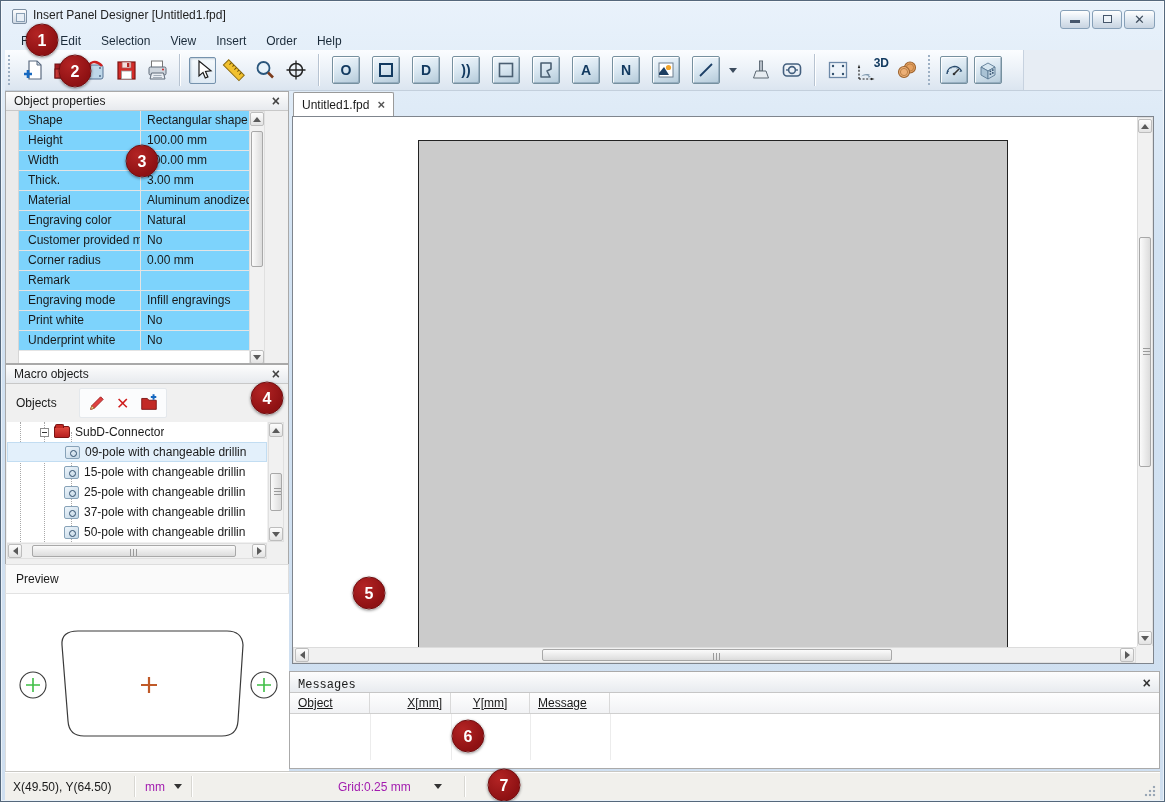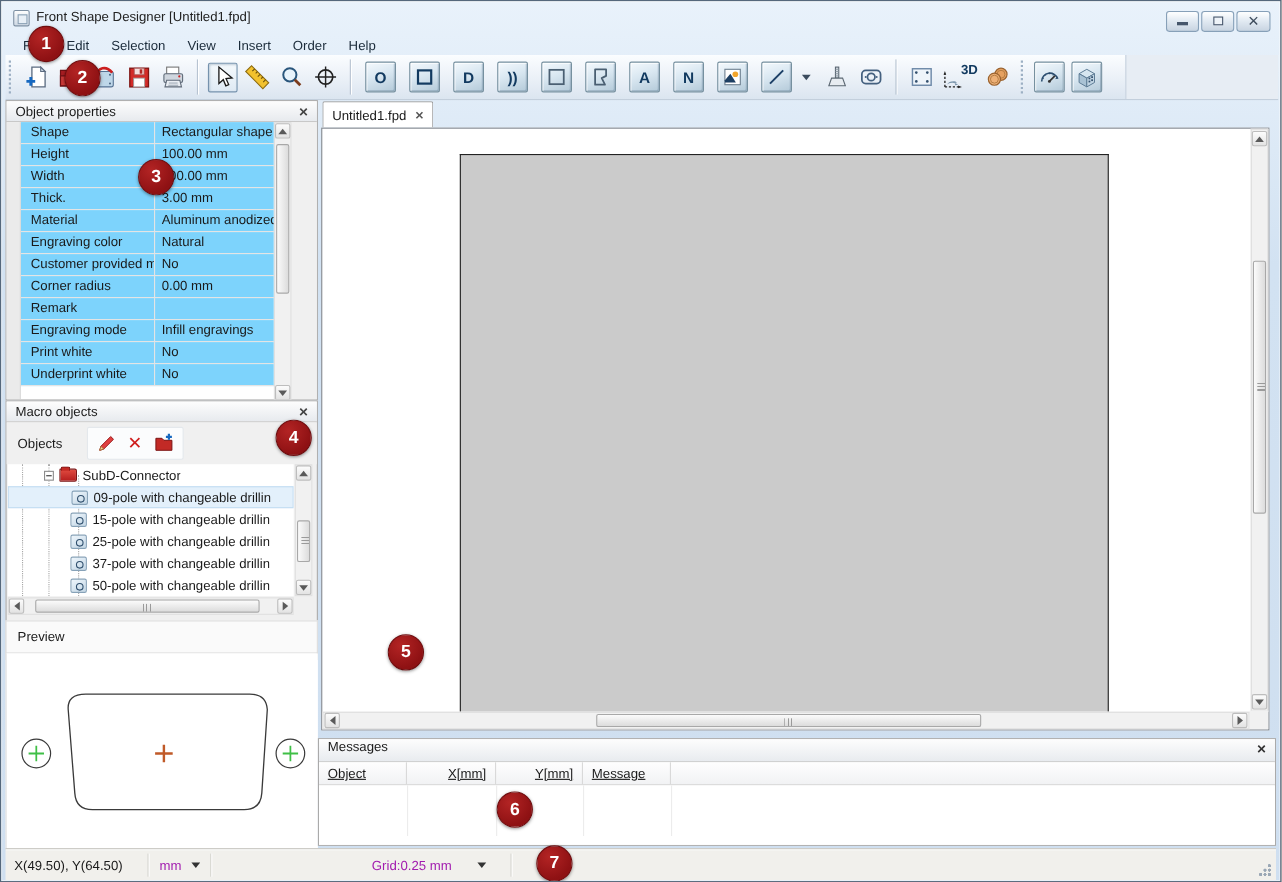--- a/index.html
+++ b/index.html
@@ -91,21 +91,21 @@
   .tab { position:absolute; left:1px; top:1px; height:24px; padding:0 8px; background:#fff;
      border:1px solid #9a9a9a; border-bottom:none; border-radius:2px 2px 0 0; display:flex; align-items:center; gap:8px; }
   .tab-close { color:#555; font-weight:bold; font-size:13px; }
   .canvas { position:absolute; left:291px; top:115px; width:862px; height:548px; border:1px solid #7f858d; background:#fff; }
   .design-rect { position:absolute; left:125px; top:23px; width:590px; height:507px; background:#cbcbcb; border:1px solid #222; border-bottom:none; }
   .cv-sb-v { right:0; top:0; height:530px; border-left:1px solid #dcdcdc; }
   .cv-sb-h { left:0; bottom:0; width:843px; border-top:1px solid #dcdcdc; }
   .cv-corner { position:absolute; right:0; bottom:0; width:17px; height:17px; background:#f1f1f1; }
   
   .messages { position:absolute; left:288px; top:670px; width:871px; height:98px; background:#fff; border:1px solid #aaa; }
-  .msg-head { height:21px; background:linear-gradient(#fdfdfd,#e8ebef); border-bottom:1px solid #c6c6c6; display:flex; align-items:flex-start; padding:0 8px; }
+  .msg-head { height:21px; background:linear-gradient(#fdfdfd,#e8ebef); border-bottom:1px solid #c6c6c6; display:flex; align-items:flex-end; padding:0 8px;font-family:Liberation Mono, monospace; }
   .msg-head .px { margin-left:auto; font-size:14px; font-weight:bold; color:#333; }
   .msg-cols { height:21px; display:flex; background:linear-gradient(#fefefe,#f1f2f4); border-bottom:1px solid #cfcfcf;text-decoration:underline; }
   .mcol { padding:3px 8px 0 8px; border-right:1px solid #d9d9d9; overflow:hidden; white-space:nowrap; }
   .mcol.r { text-align:right; }
   .msg-body { position:relative; height:54px; background:#fff; }
   .vline { position:absolute; top:0; height:46px; width:1px; background:#ececec; }
   
   .statusbar { position:absolute; left:4px; top:770px; width:1155px; height:29px; background:#f1f0ec;
      border-top:1px solid #c9c8c4; box-shadow:inset 0 1px 0 #fff; }
   .st-sep { position:absolute; top:4px; width:1px; height:21px; background:#d8d7d2; box-shadow:1px 0 0 #fff; }
@@ -126,21 +126,21 @@
      color:#fff; font-size:16px; font-weight:bold; display:flex; align-items:center; justify-content:center;
      box-shadow:0 1px 3px rgba(0,0,0,.45); z-index:50; }
 </style>
 </head>
 <body>
 
 <div id="win">
 
   <div class="titlebar">
     <div class="title-ico"></div>
-    <div class="title-text">Front Shape Designer [Untitled1.fpd]</div>
+    <div class="title-text">Insert Panel Designer [Untitled1.fpd]</div>
     <div class="winbtn" style="left:1059px;width:30px;"><span class="bar"></span></div>
     <div class="winbtn" style="left:1091px;width:30px;"><span class="sq"></span></div>
     <div class="winbtn" style="left:1123px;width:31px;"><span class="x">✕</span></div>
   </div>
 
   <div class="menubar">
     <span class="menu-item">File</span>
     <span class="menu-item">Edit</span>
     <span class="menu-item">Selection</span>
     <span class="menu-item">View</span>
@@ -533,21 +533,21 @@
   </div>
 
   <div class="messages">
     <div class="msg-head">
       <span>Messages</span>
       <span class="px">×</span>
     </div>
     <div class="msg-cols">
       <div class="mcol" style="width:80px;">Object</div>
       <div class="mcol r" style="width:81px;">X[mm]</div>
-      <div class="mcol r" style="width:79px;">Y[mm]</div>
+      <div class="mcol r" style="width:79px;text-align:center;">Y[mm]</div>
       <div class="mcol" style="width:80px;">Message</div>
       <div class="mcol" style="flex:1;border-right:none;"></div>
     </div>
     <div class="msg-body">
       <div class="vline" style="left:80px;"></div>
       <div class="vline" style="left:161px;"></div>
       <div class="vline" style="left:240px;"></div>
       <div class="vline" style="left:320px;"></div>
     </div>
   </div>

